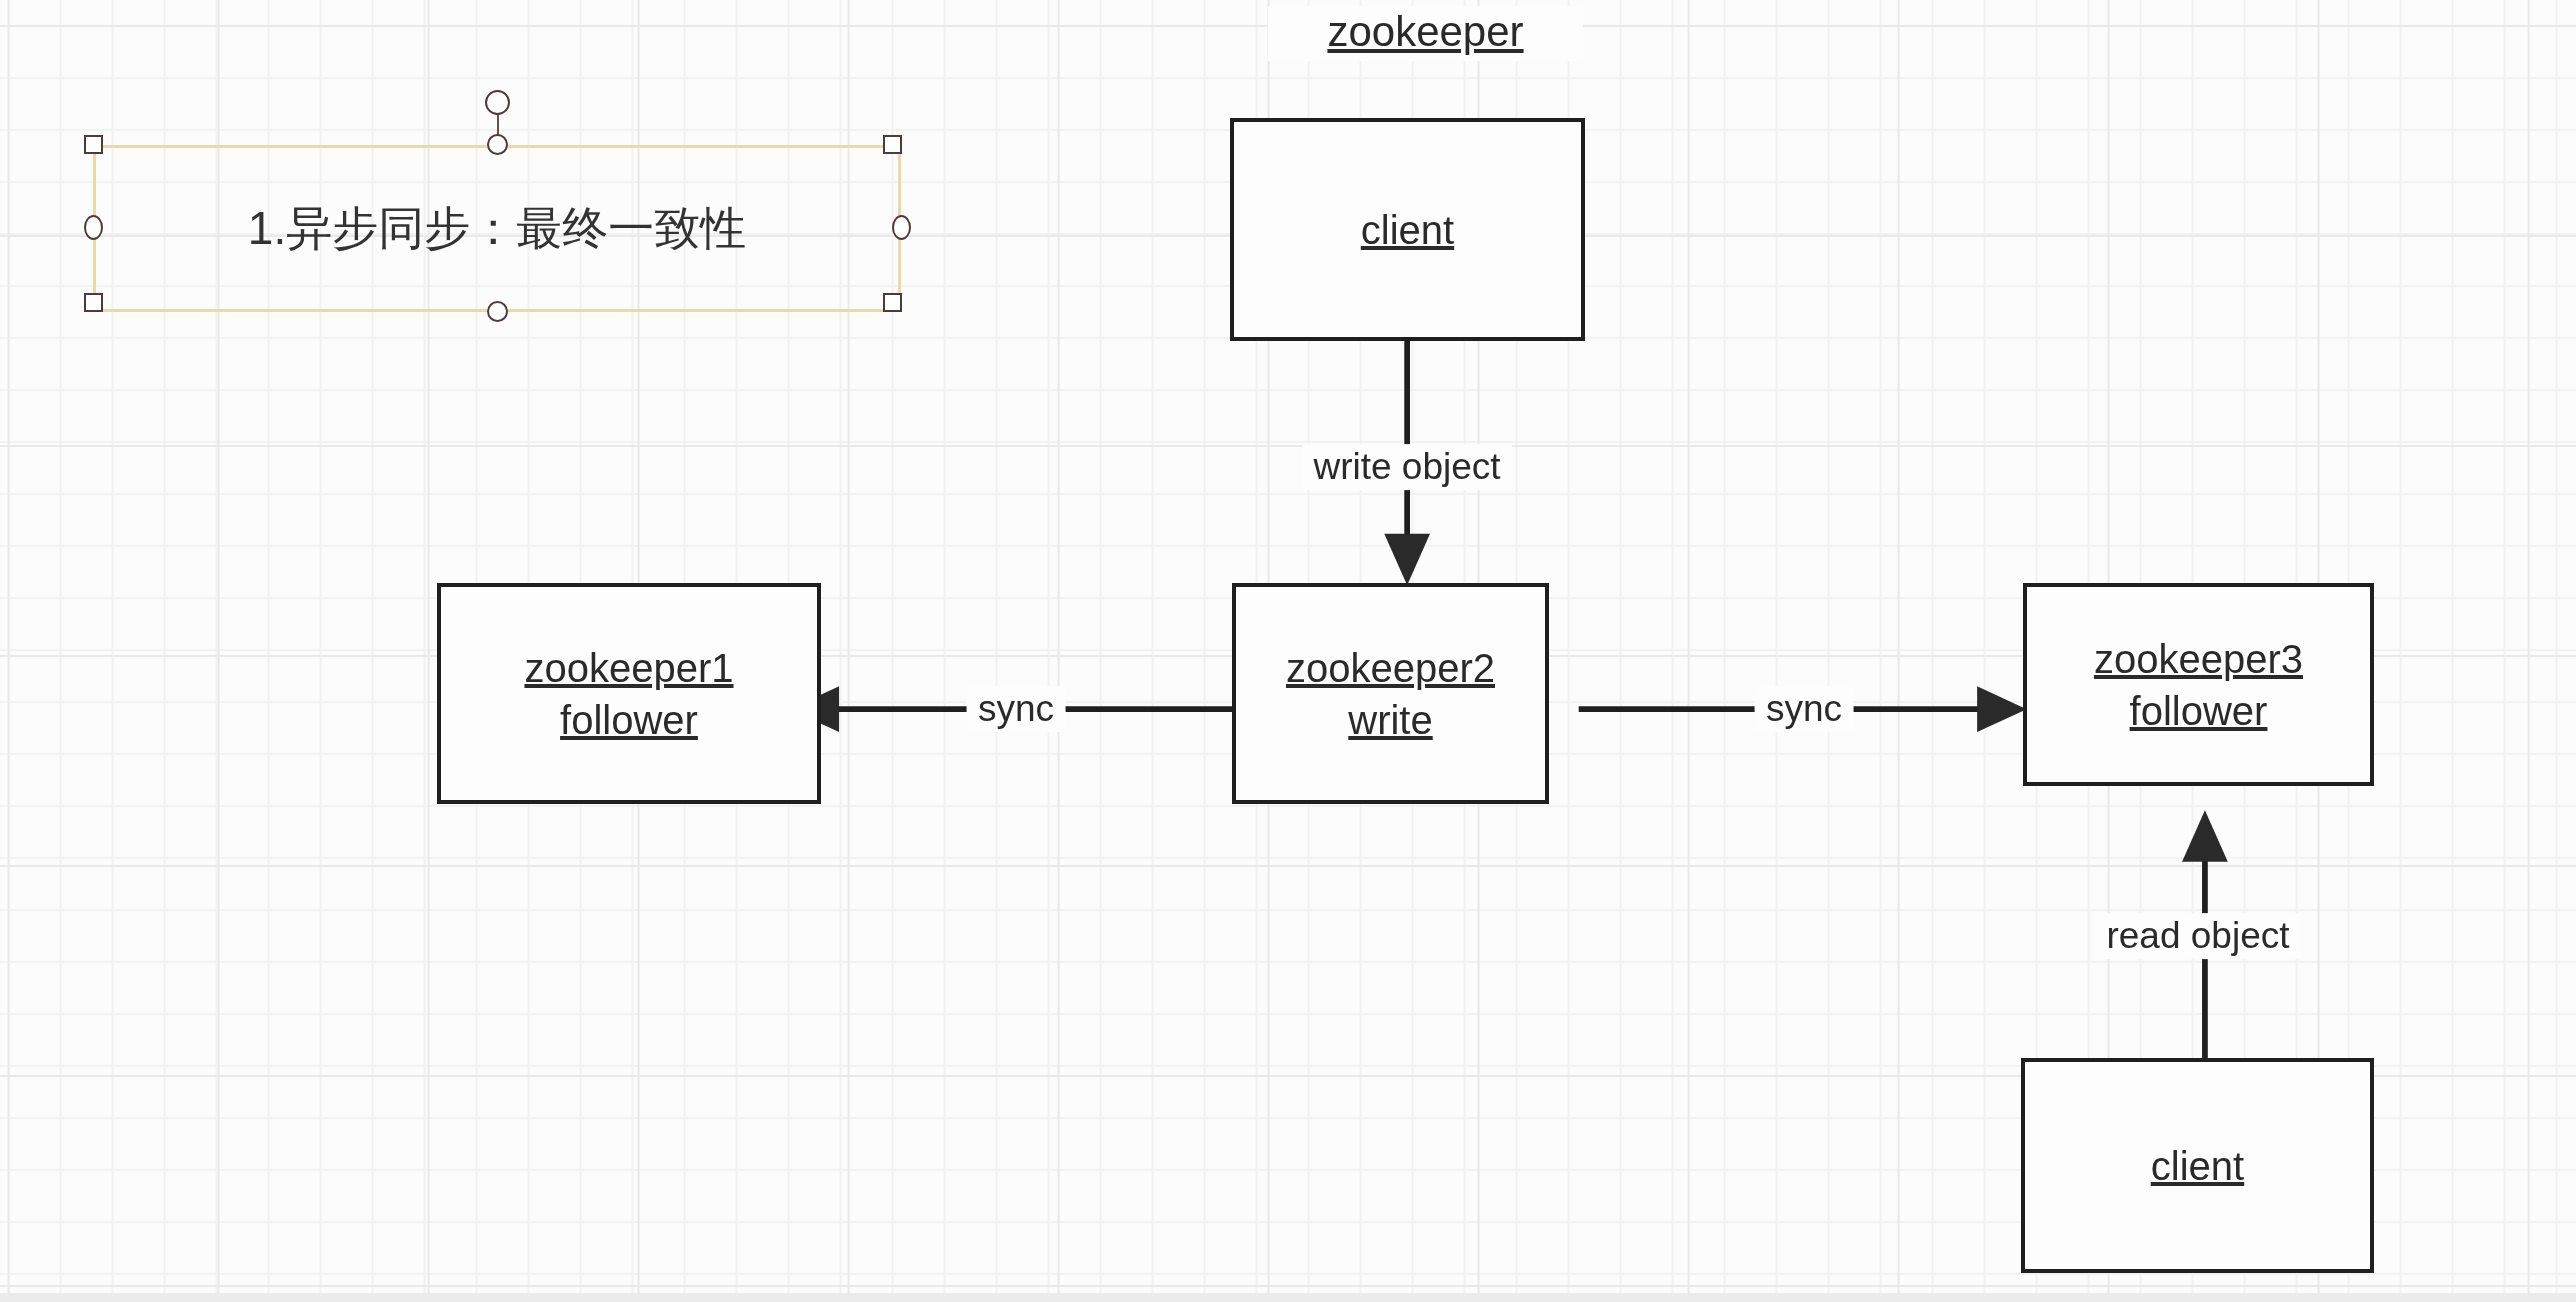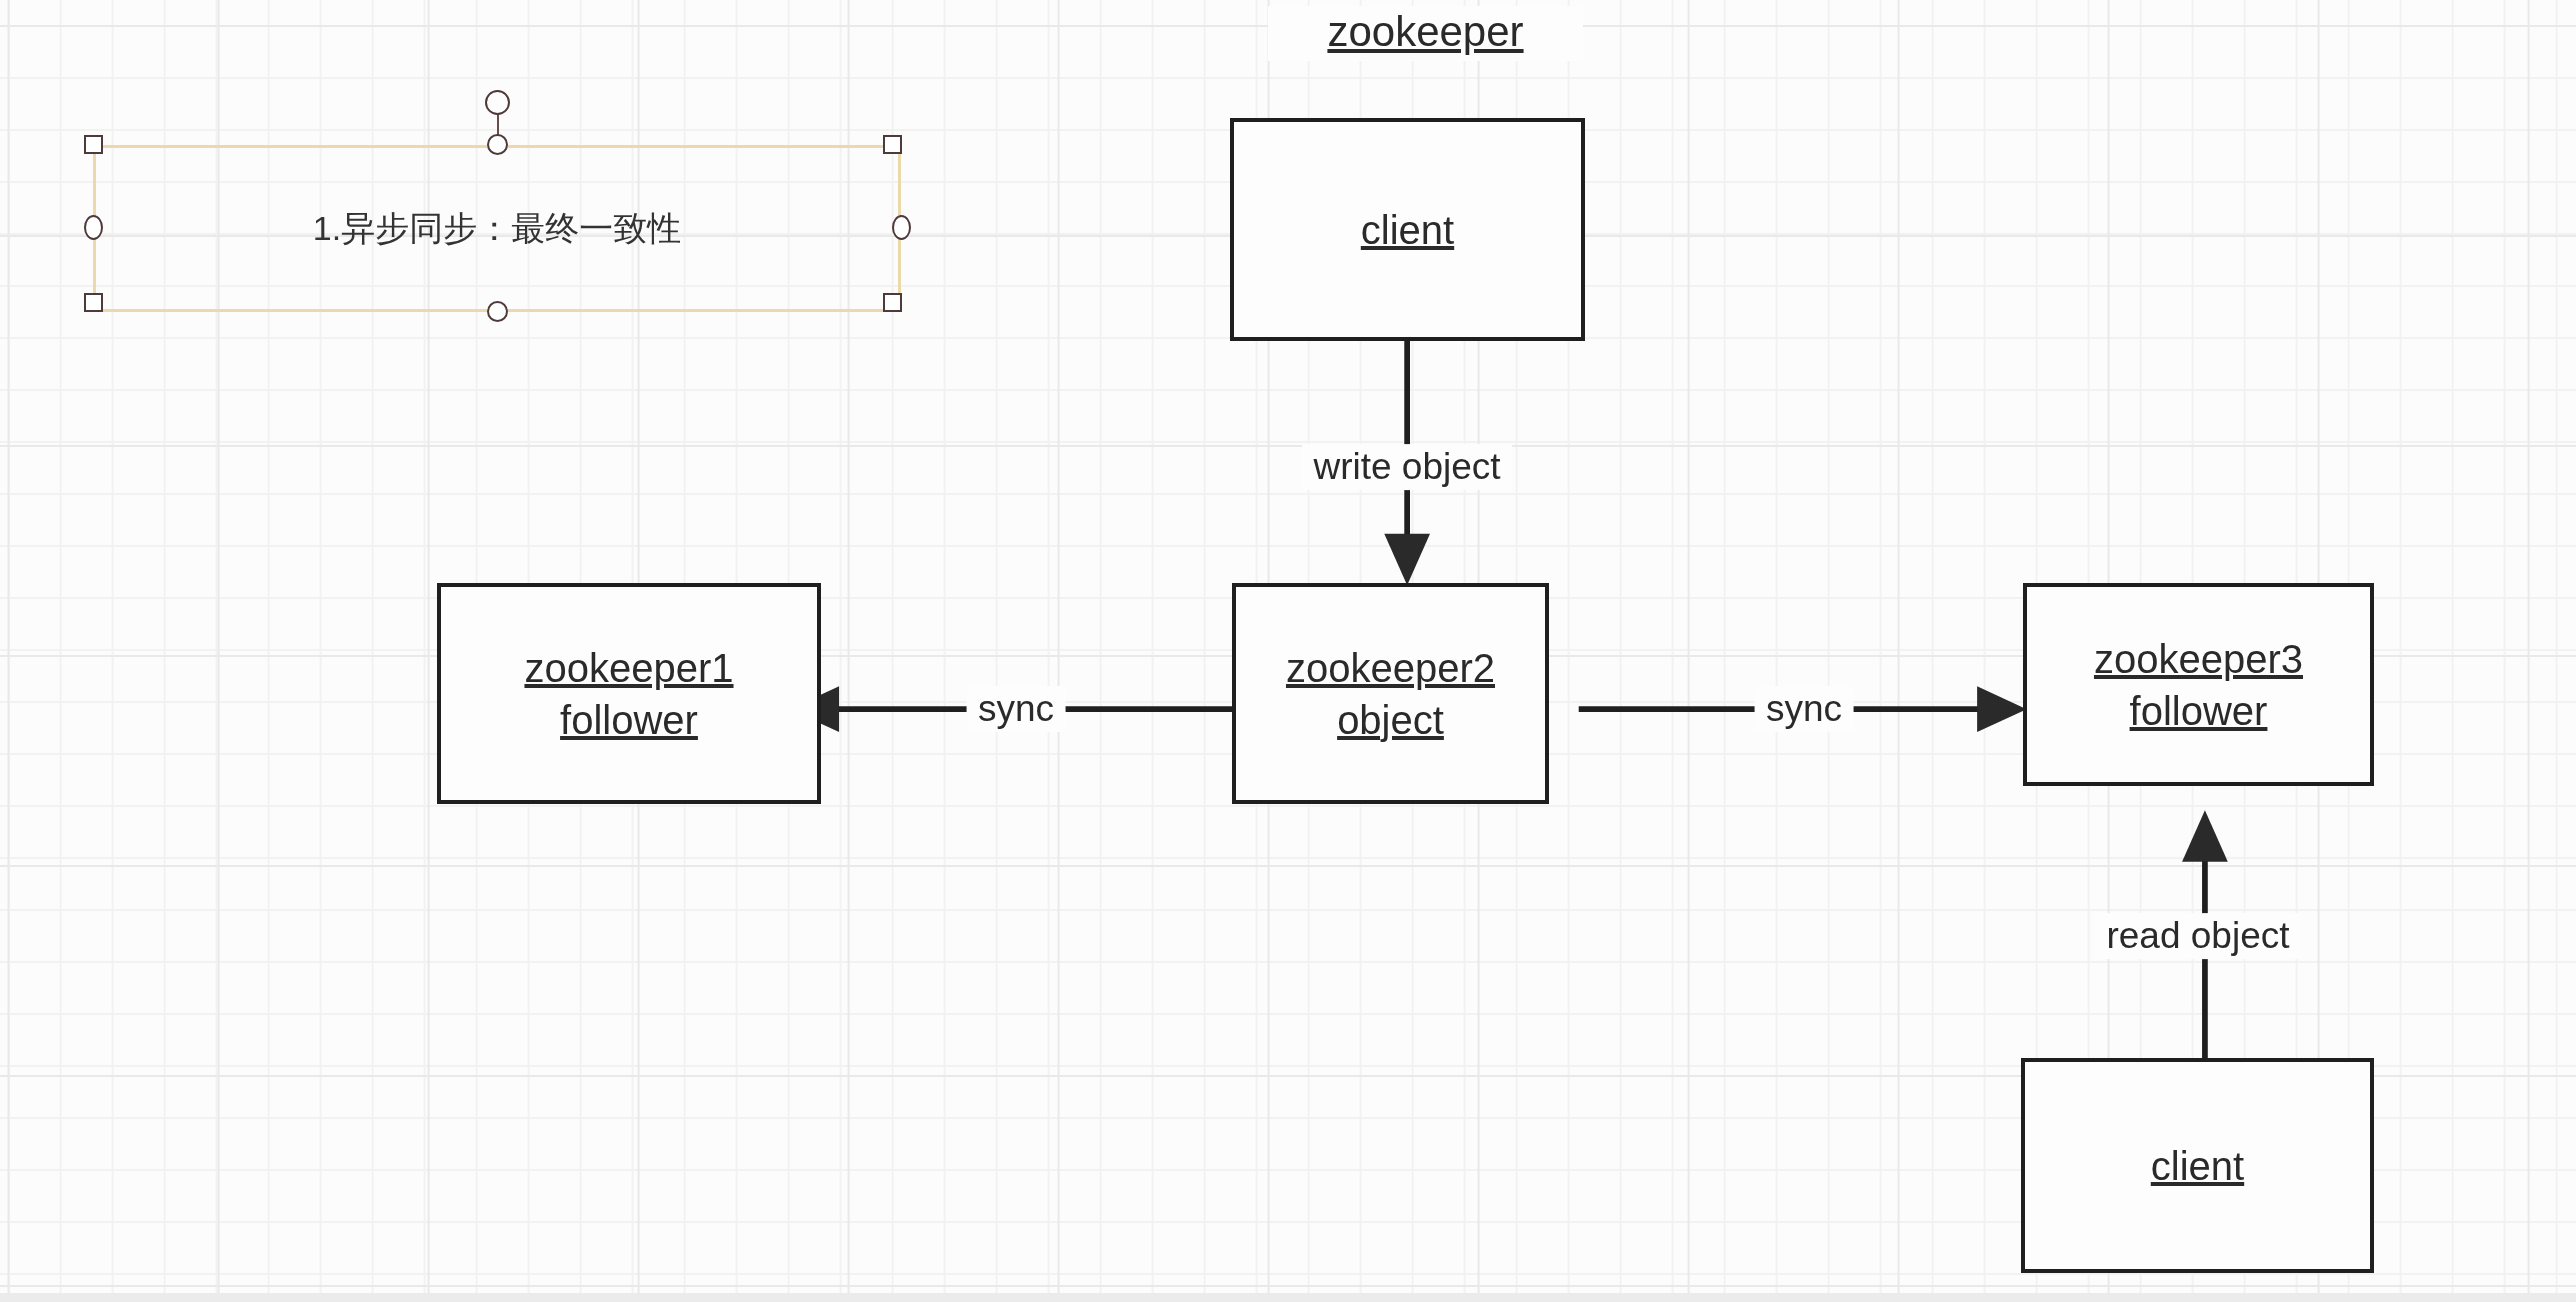--- a/index.html
+++ b/index.html
@@ -48,21 +48,21 @@
   }
   .label-write{left:1407px;top:467px;}
   .label-sync-left{left:1016px;top:709px;}
   .label-sync-right{left:1804px;top:709px;}
   .label-read{left:2198px;top:936px;}
   
   .note{
     position:absolute;left:93px;top:145px;width:808px;height:167px;
     border:3.8px solid #ecd9ab;box-sizing:border-box;
     display:flex;align-items:center;justify-content:center;
-    font-size:34px;color:#333;
+    font-size:46px;color:#333;
   }
   .handle{
     position:absolute;background:#fff;border:2.9px solid #4f3a3a;
     box-sizing:border-box;
   }
   .handle.square{width:19px;height:19px;}
   .handle.circle{width:21px;height:21px;border-radius:50%;}
   .handle.ellipse{width:19px;height:25px;border-radius:50%;}
   .h-nw{left:84px;top:135px;}
   .h-ne{left:883px;top:135px;}
@@ -116,21 +116,21 @@
     <span>client</span>
   </div>
 
   <div class="node node-zk1">
     <span>zookeeper1</span>
     <span>follower</span>
   </div>
 
   <div class="node node-zk2">
     <span>zookeeper2</span>
-    <span>object</span>
+    <span>write</span>
   </div>
 
   <div class="node node-zk3">
     <span>zookeeper3</span>
     <span>follower</span>
   </div>
 
   <div class="node node-client-bottom">
     <span>client</span>
   </div>

